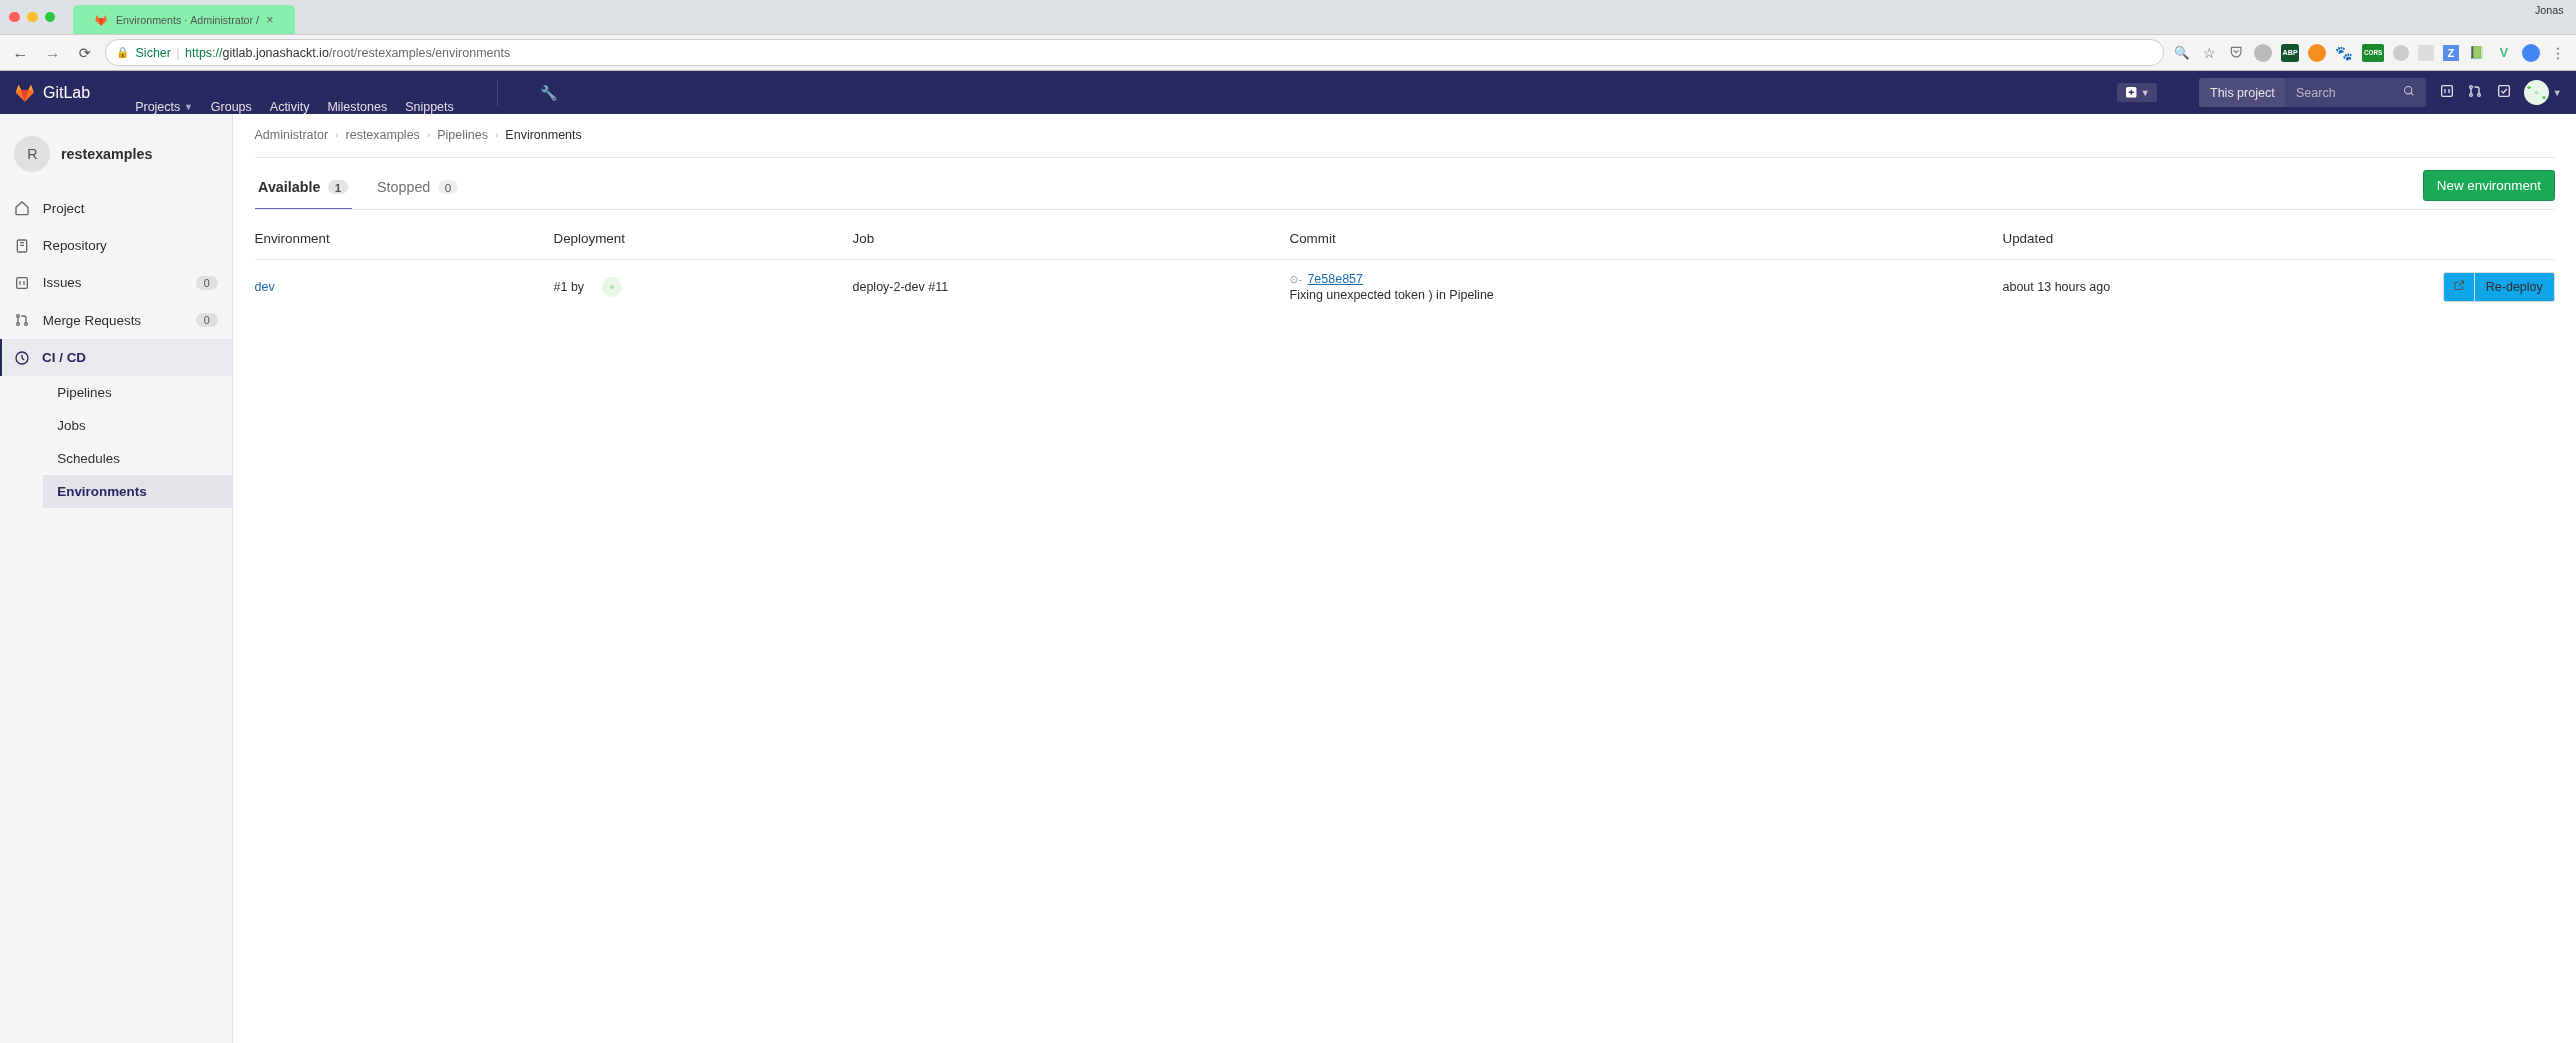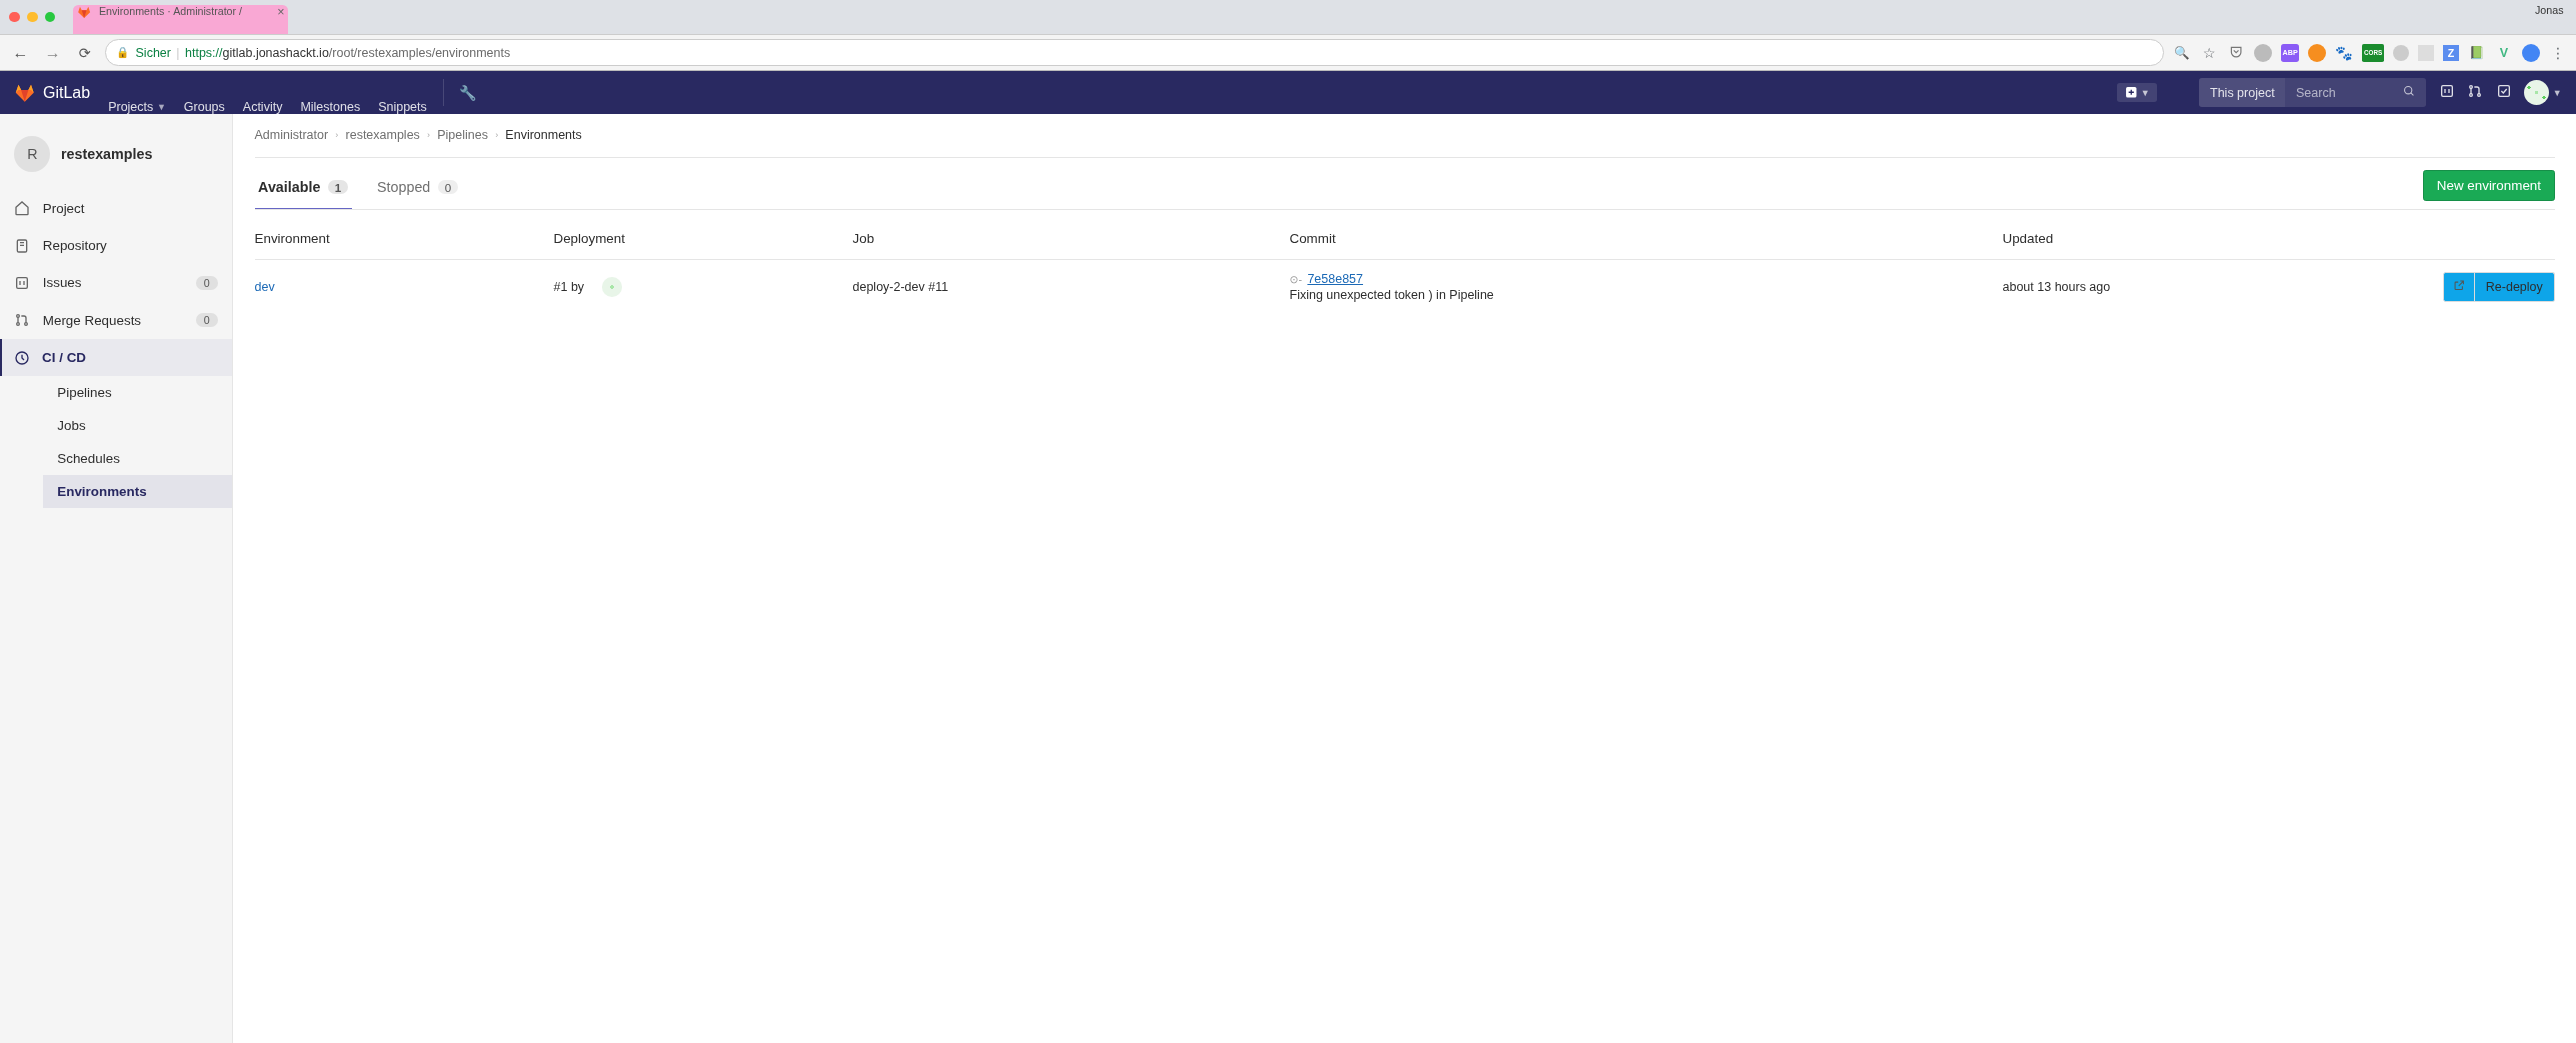--- a/index.html
+++ b/index.html
@@ -6,54 +6,54 @@
 body { background: #fff; font-size: 12.5px; color: #2e2e2e; }
 
 
 .browser-chrome { background: #dee1e6; border-bottom: 0.9px solid #bbb; }
 .browser-top { height: 34px; display: flex; align-items: center; padding: 0 9px; position: relative; }
 .traffic-lights { display: flex; gap: 7.2px; margin-right: 18px; }
 .traffic-light { width: 10.7px; height: 10.7px; border-radius: 50%; }
 .tl-red { background: #ff5f57; }
 .tl-yellow { background: #febc2e; }
 .tl-green { background: #28c840; }
-.browser-tab { background: #f9a8d4; height: 29px; margin-top: 5.4px; display: flex; padding: 0 4px; border-radius: 5.4px 5.4px 0 0; font-size: 10.7px; color: #555; gap: 7.2px; min-width: 215px; }
+.browser-tab { background: #86efac; height: 29px; margin-top: 5.4px; display: flex; align-items: center; padding: 0 21px; border-radius: 5.4px 5.4px 0 0; font-size: 10.7px; color: #555; gap: 7.2px; min-width: 215px; }
 .browser-tab .favicon { width: 14.3px; height: 14.3px; }
 .browser-tab .close-tab { margin-left: auto; color: #666; font-size: 12.5px; cursor: pointer; }
 .browser-username { position: absolute; right: 12.5px; top: 3.6px; font-size: 10.7px; color: #333; }
 .browser-toolbar { height: 36px; background: #f4f4f4; display: flex; align-items: center; padding: 0 9px; gap: 9px; border-top: 0.9px solid #ccc; }
 .nav-arrow { color: #888; font-size: 16px; padding: 0 3.6px; cursor: pointer; }
 .nav-arrow.enabled { color: #555; }
 .reload-icon { color: #555; font-size: 14.3px; padding: 0 5.4px; cursor: pointer; }
 .url-bar { flex: 1; height: 27px; background: #fff; border: 0.9px solid #ccc; border-radius: 13.4px; display: flex; align-items: center; padding: 0 10.7px; font-size: 12.5px; gap: 5.4px; }
 .lock-icon { color: #0b8043; font-size: 10.7px; }
 .url-secure { color: #0b8043; }
 .url-sep { color: #ccc; }
 .url-text { color: #333; }
 .url-text .proto { color: #0b8043; }
 .url-text .host { color: #333; }
 .url-text .path { color: #6b6b6b; }
 .toolbar-icons { display: flex; gap: 9px; align-items: center; }
 .toolbar-icon { width: 18px; height: 18px; display: flex; align-items: center; justify-content: center; color: #555; cursor: pointer; font-size: 12.5px; }
 .toolbar-icon.circle { border-radius: 50%; width: 16px; height: 16px; }
-.toolbar-icon.abp { background: #8b5cf6; color: #fff; font-size: 7.2px; font-weight: bold; border-radius: 2.7px; }
+.toolbar-icon.abp { background: #14532d; color: #fff; font-size: 7.2px; font-weight: bold; border-radius: 2.7px; }
 .toolbar-icon.gray-circle { background: #bbb; border-radius: 50%; }
 .toolbar-icon.orange-circle { background: #f68e1f; border-radius: 50%; }
 .toolbar-icon.cors { background: #1a8c2e; color: #fff; font-size: 6.3px; font-weight: bold; padding: 0.9px 1.8px; border-radius: 1.8px; width: auto; }
 .toolbar-icon.z-icon { background: #5b8def; color: #fff; font-weight: bold; font-size: 10.7px; width: 16px; height: 16px; }
 .toolbar-icon.vue-icon { color: #41b883; font-weight: bold; }
 .toolbar-icon.blue-circle { background: #4285f4; border-radius: 50%; }
 .toolbar-icon.star { color: #5f6368; font-size: 14.3px; }
 .toolbar-icon.zoom { color: #5f6368; font-size: 12.5px; }
 .toolbar-icon.menu-dots { color: #5f6368; font-size: 14.3px; }
 .toolbar-icon.pocket-shape { position: relative; }
 .toolbar-icon.pocket-shape svg { width: 14.3px; height: 14.3px; }
 
 
-.gitlab-nav { background: #292961; height: 43px; display: flex; align-items: center; padding: 0 14.3px; color: #fff; }
+.gitlab-nav { background: #292961; height: 43px; display: flex; align-items: center; padding: 0 14.3px; color: #fff; gap: 27px; }
 .gitlab-logo { display: flex; align-items: center; gap: 7.2px; margin-right: 18px; }
 .gitlab-logo svg { width: 21.5px; height: 21.5px; }
 .gitlab-logo-text { font-size: 16px; font-weight: 500; }
 .nav-links { display: flex; gap: 18px; }
 .nav-link { color: rgba(255,255,255,0.85); cursor: pointer; display: flex; align-items: center; gap: 3.6px; margin-top: 29px; }
 .nav-link .chev { font-size: 9px; opacity: 0.7; }
 .nav-sep { width: 0.9px; height: 27px; background: rgba(255,255,255,0.15); margin: 0 16px; }
 .wrench { color: rgba(255,255,255,0.85); cursor: pointer; font-size: 14.3px; }
 .nav-right { margin-left: auto; display: flex; align-items: center; gap: 12.5px; }
 .plus-btn { background: rgba(255,255,255,0.12); padding: 3.6px 7.2px; border-radius: 2.7px; display: flex; align-items: center; gap: 3.6px; cursor: pointer; color: #fff; }

